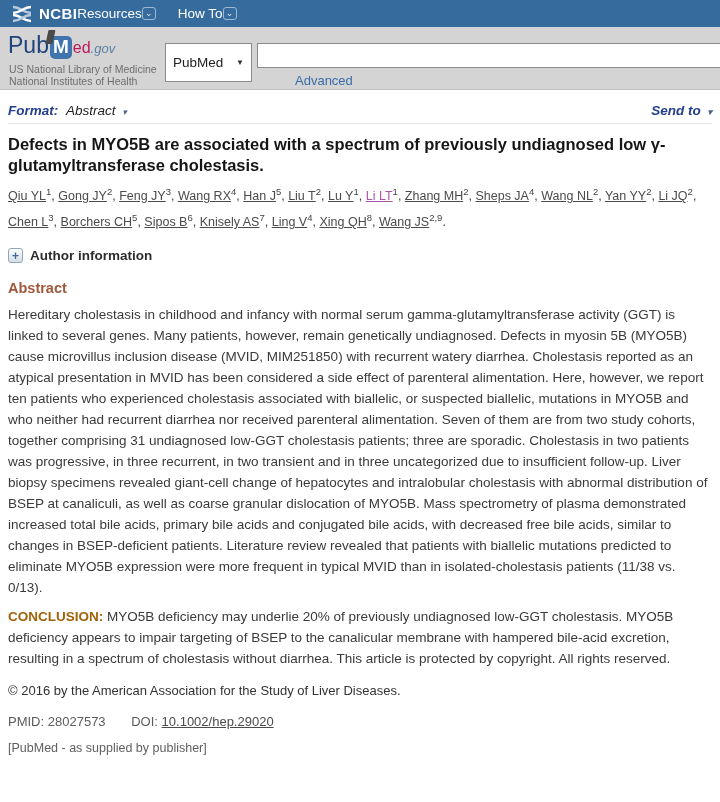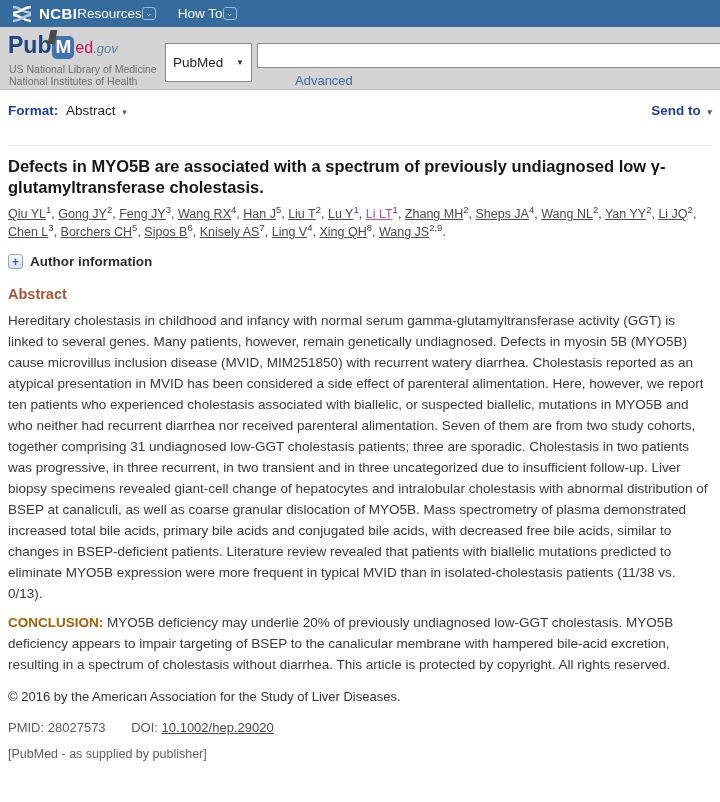--- a/index.html
+++ b/index.html
@@ -20,21 +20,21 @@
   .chevbox {
     width:14px; height:13px; border:1px solid #9db8d2; border-radius:3px;
     font-size:9px; line-height:11px; text-align:center; color:#d8e6f2;
   }
 
   
   .pmheader {
     position:relative; height:63px; background:#d4d4d4; border-bottom:1px solid #bdbdbd;
   }
   .pmlogo { position:absolute; left:8px; top:5px; cursor:pointer; white-space:nowrap; }
-  .pmlogo .pub { font-size:23px; font-weight:bold; color:#20447c; }
+  .pmlogo .pub { font-size:23px; font-weight:normal; color:#20447c; }
   .pmlogo .mbook {
     display:inline-block; background:#3f74ae; color:#fff; border-radius:5px;
     font-size:19px; font-weight:bold; padding:0 3px 1px; position:relative; margin:0 1px;
   }
   .pmlogo .mbook::before {
     content:""; position:absolute; left:-3px; top:-6px; width:7px; height:14px;
     background:#4a4a4a; transform:skewX(-12deg); border-radius:1px;
   }
   .pmlogo .ed { font-size:16px; font-weight:normal; color:#be185d; }
   .pmlogo .gov { font-size:13px; font-style:italic; color:#5b7fa0; }
@@ -48,35 +48,35 @@
   .db-select .arrow { font-size:8px; color:#333; }
   .search-input {
     position:absolute; left:257px; top:16px; width:463px; height:25px;
     border:1px solid #8a8a8a; border-right:none; padding:0 6px; font-size:13px;
   }
   .advanced-link { position:absolute; left:295px; top:46px; font-size:13px; color:#3a6ca8; text-decoration:none; cursor:pointer; }
 
   
   .toolbar {
     display:flex; justify-content:space-between; align-items:center;
-    margin:13px 8px 0; padding-bottom:27px; border-bottom:1px solid #e6e6e6; font-size:13.5px;
+    margin:13px 8px 0; padding-bottom:5px; border-bottom:1px solid #e6e6e6; font-size:13.5px;font-style:italic;
   }
   .fmt-label { color:#24408e; font-weight:bold; }
   .fmt-value { color:#222; margin-left:4px; cursor:pointer; }
   .caret { font-size:9px; color:#50608f; margin-left:3px; }
   .sendto { color:#24408e; font-weight:bold; cursor:pointer; }
 
   
   .article { padding:0 8px; }
   .citation { margin-top:12px; font-size:12.5px; color:#3c3c3c; }
   .journal-link { color:#4b4b4b; text-decoration:underline; cursor:pointer; }
 
   .title { font-size:16.5px; font-weight:bold; color:#161616; line-height:21px; margin:10px 0 5px; }
 
-  .authors { font-size:12.5px; line-height:13px; color:#444; margin:0; }
+  .authors { font-size:12.5px; line-height:22px; color:#444; margin:0; }
   .author { color:#4b4b4b; text-decoration:underline; cursor:pointer; }
   .author.visited { color:#aa55aa; }
   .authors sup { font-size:9.5px; }
 
   .author-info { margin-top:15px; display:flex; align-items:center; gap:7px;
     font-weight:bold; font-size:13.5px; color:#2c2c2c; cursor:pointer; }
   .plusbox {
     width:15px; height:15px; border:1px solid #8fa6bd; border-radius:3px; flex:0 0 auto;
     background:linear-gradient(#fcfcfc,#d8dee6); color:#3a6ca8; font-size:12px; font-weight:bold;
     display:flex; align-items:center; justify-content:center; line-height:1;

